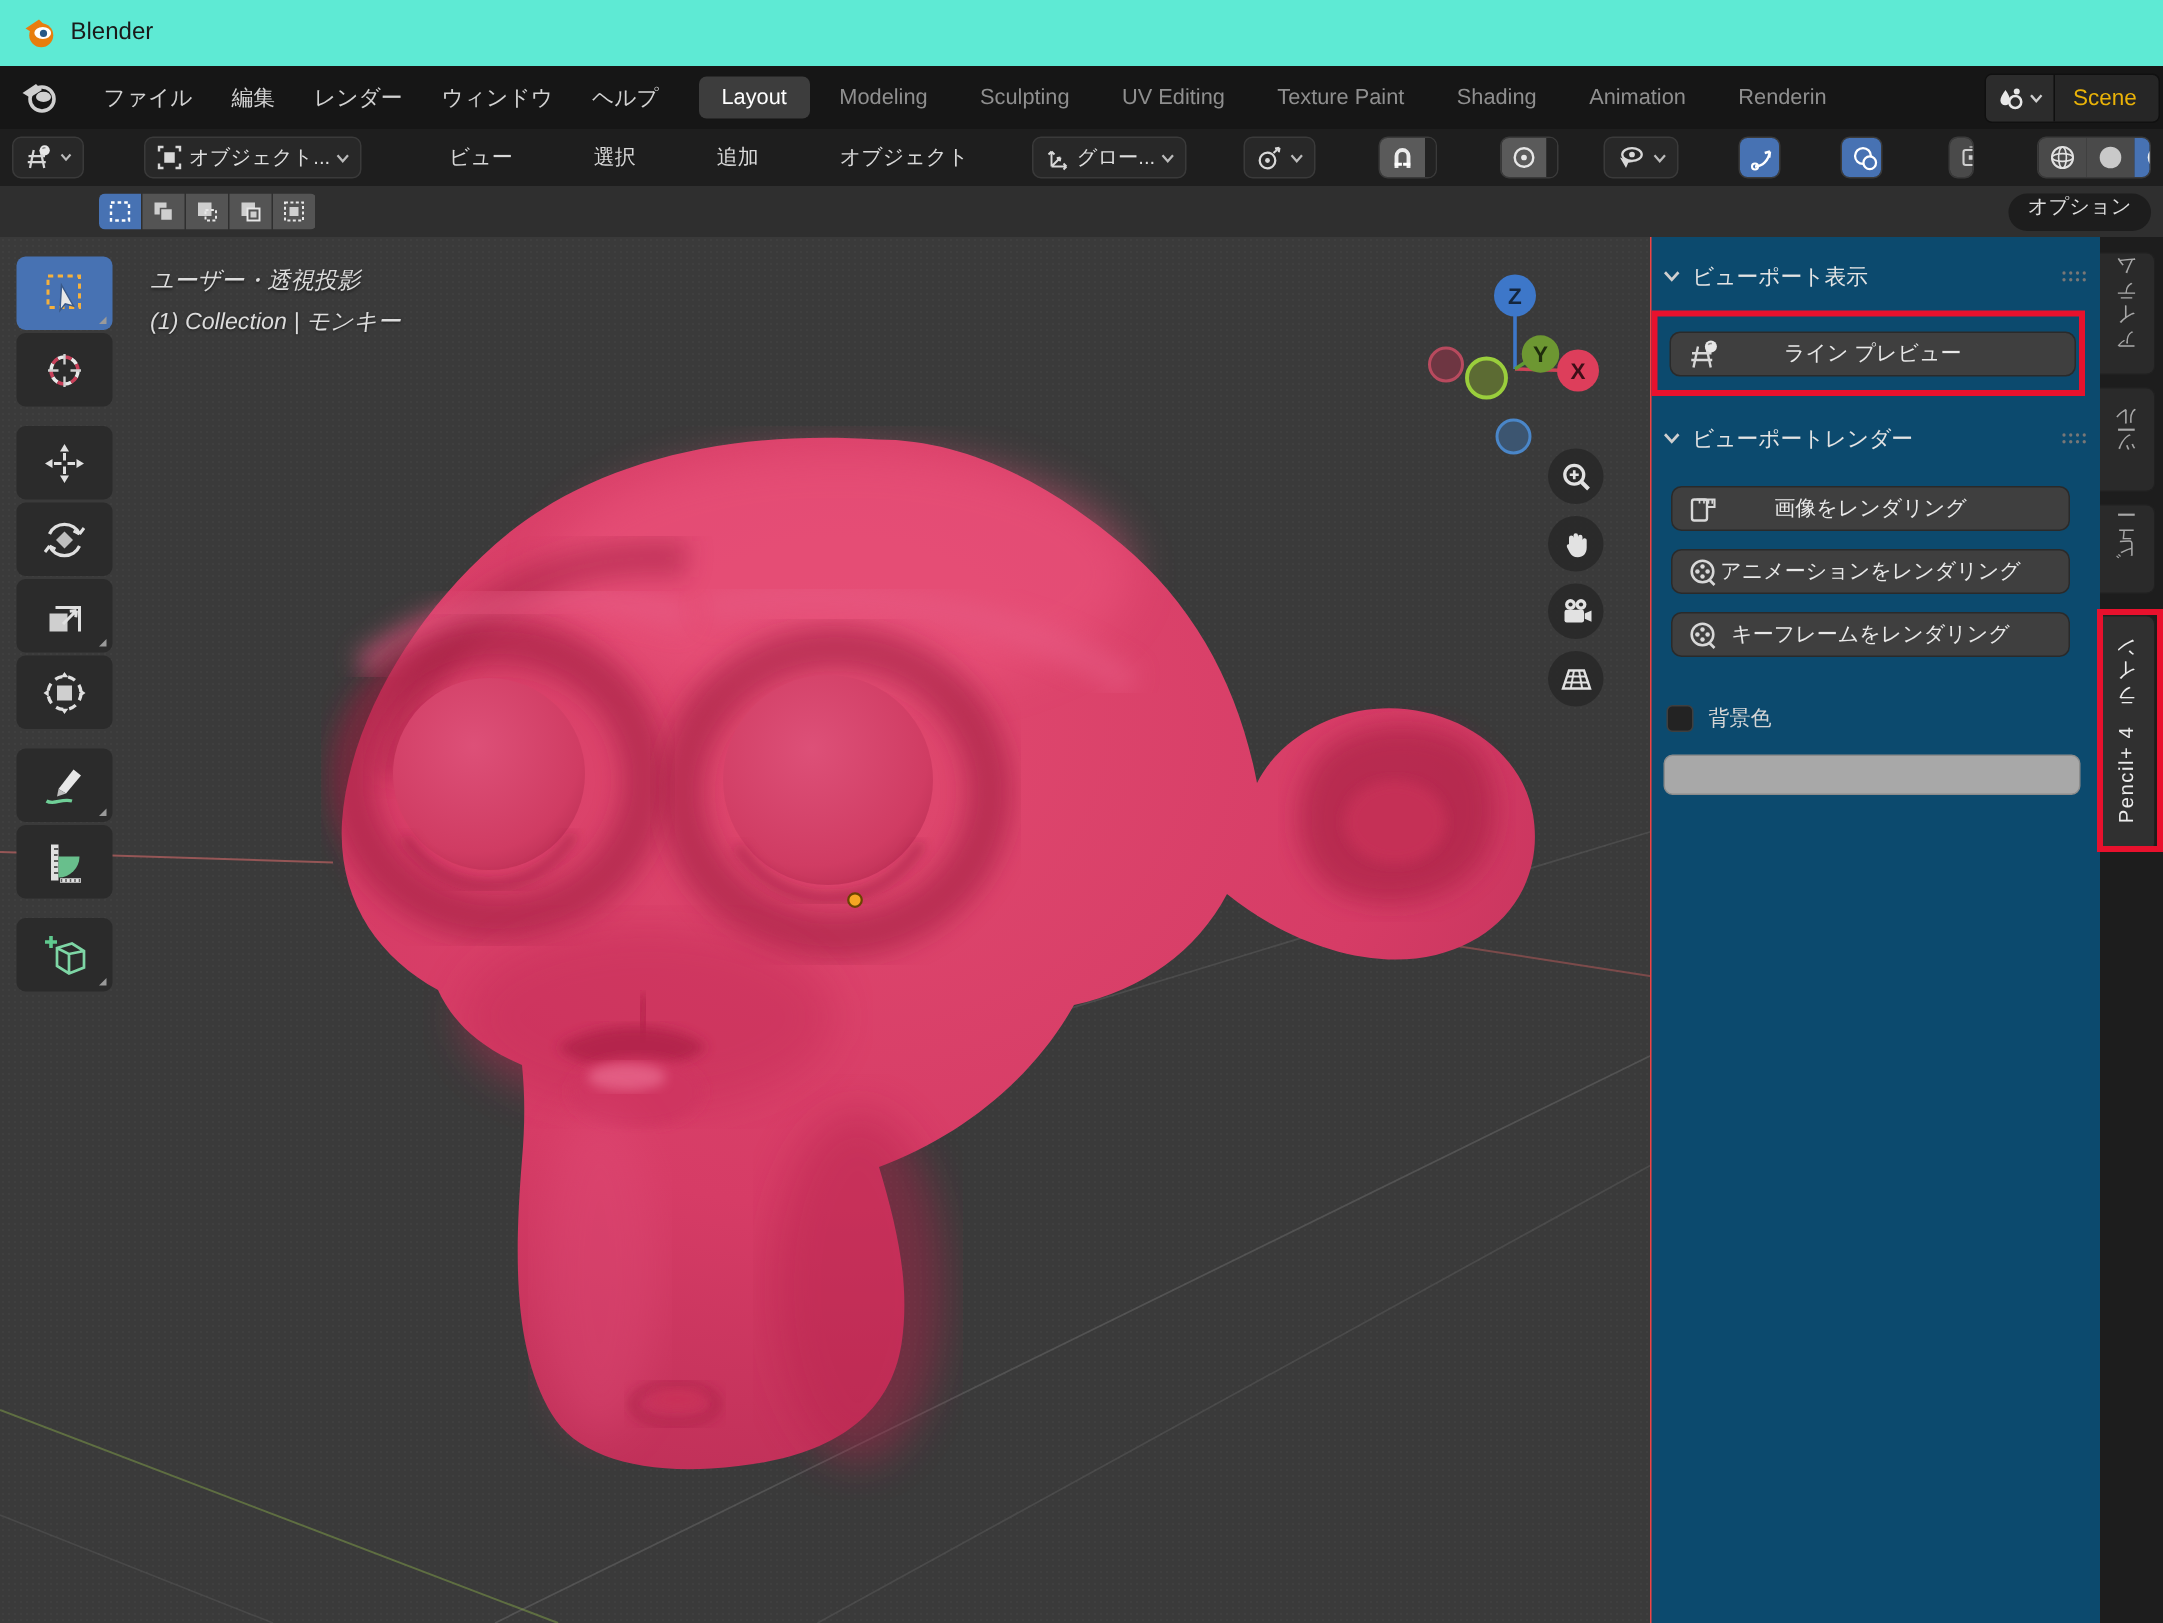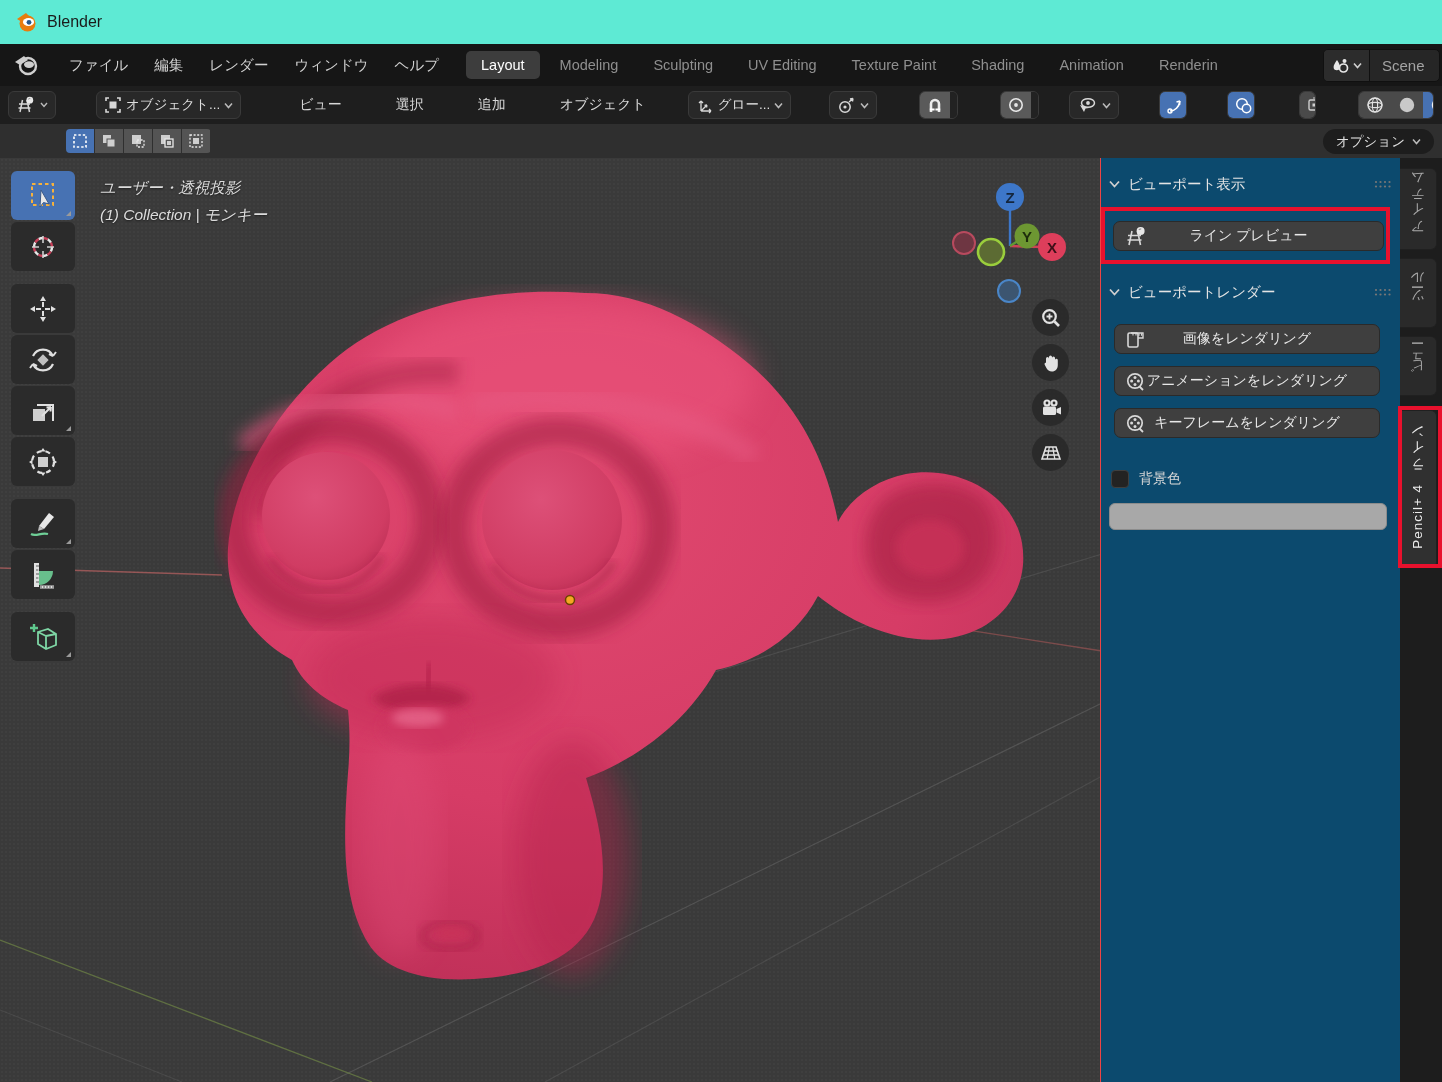--- a/index.html
+++ b/index.html
@@ -17,21 +17,21 @@
   .menubar { position:absolute; left:0; top:44px; width:1442px; height:42px; background:#161616;
     display:flex; align-items:center; }
   .menubar .blogo { margin:0 16px 0 14px; }
   .menu-item { color:#d2d2d2; font-size:14.5px; padding:5px 13px; border-radius:4px; cursor:default; }
   .ws-tabs { position:absolute; left:466px; top:0; height:100%; display:flex; align-items:center; }
   .ws-tab { color:#8f8f8f; font-size:14.5px; padding:6px 15px; margin-right:5px; border-radius:5px; white-space:nowrap; }
   .ws-tab.active { background:#3d3d3d; color:#ffffff; }
   .scene-widget { position:absolute; right:2px; top:5px; height:33px; display:flex; align-items:stretch;
     background:#262626; border-radius:5px; overflow:hidden; border:1px solid #101010;}
   .scene-widget .sw-icon { display:flex; align-items:center; gap:2px; padding:0 7px; background:#2c2c2c; }
-  .scene-widget .sw-name { display:flex; align-items:center; padding:0 14px 0 12px; color:#a3a3a3;
+  .scene-widget .sw-name { display:flex; align-items:center; padding:0 14px 0 12px; color:#eab308;
     font-size:15px; border-left:1px solid #101010; min-width:70px;}
   
   .toolheader { position:absolute; left:0; top:86px; width:1442px; height:38px; background:#1e1e1e;
     display:flex; align-items:center; padding:0 8px;gap:30px; }
   .th-btn { display:flex; align-items:center; gap:4px; background:#282828; border:1px solid #3a3a3a;
     border-radius:6px; height:28px; padding:0 7px; color:#dedede; font-size:13.5px; white-space:nowrap; }
   .th-menu { color:#d8d8d8; font-size:14px; padding:4px 12px; white-space:nowrap; }
   .seg { display:flex; align-items:stretch; height:28px; border-radius:6px; overflow:hidden;
     border:1px solid #3a3a3a; background:#222; }
   .seg > span { display:flex; align-items:center; justify-content:center; padding:0 6px; }
@@ -40,21 +40,21 @@
   .seg .off { background:#222222; }
   .seg .solidbg { background:#4a4a4a; }
   .chev { display:inline-block; }
   
   .toolsettings { position:absolute; left:0; top:124px; width:1442px; height:34px; background:#2f2f2f; }
   .selmode { position:absolute; left:66px; top:5px; display:flex; height:24px; border-radius:4px; overflow:hidden; }
   .selmode .sm { width:28px; display:flex; align-items:center; justify-content:center; background:#545454;
     margin-right:1px; }
   .selmode .sm.active { background:#4772b3; }
   .options-btn { position:absolute; right:8px; top:5px; height:25px; background:#1d1d1d; border-radius:13px;
-    color:#e0e0e0; font-size:13.5px; display:flex; align-items:center; gap:7px; padding:0 13px; }
+    color:#e0e0e0; font-size:13.5px; display:flex; align-items:center; gap:7px; padding:0 13px;flex-direction:column; }
   
   .viewport { position:absolute; left:0; top:158px; width:1442px; height:924px; background:#3a3a3a;
     background-image:radial-gradient(rgba(255,255,255,0.025) 1px, transparent 1px); background-size:4px 4px; }
   .vp-overlay { position:absolute; left:100px; top:16px; color:#dcdcdc; font-size:15.5px; line-height:1.75;
     text-shadow:0 1px 2px rgba(0,0,0,.5);font-style:italic; }
   
   .toolcol { position:absolute; left:11px; top:13px; width:64px; }
   .tool-btn { position:relative; width:64px; height:49px; background:#2b2b2b; border-radius:6px;
     margin-bottom:2px; display:flex; align-items:center; justify-content:center; }
   .tool-btn.active { background:#4772b3; }

